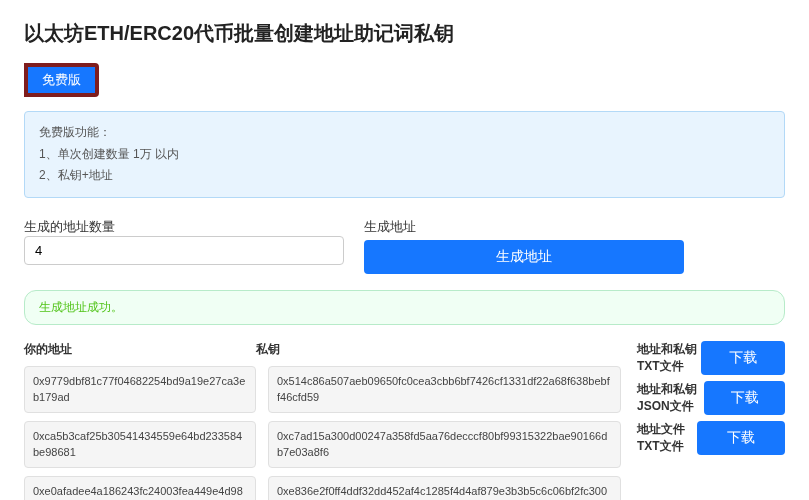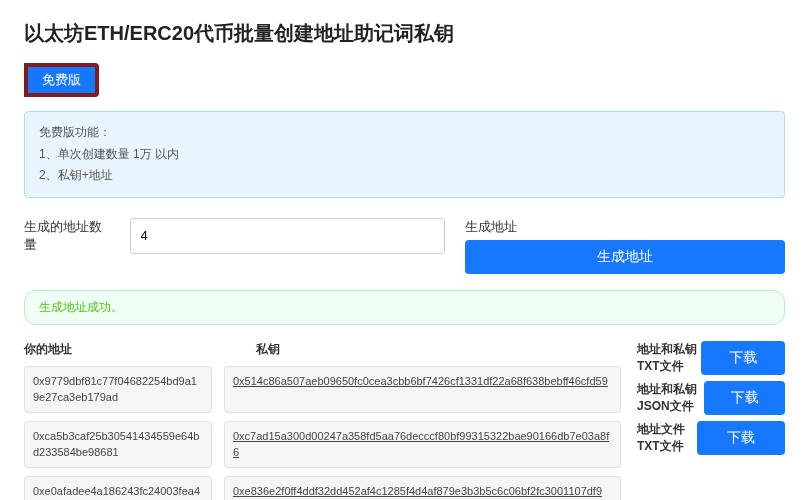--- a/index.html
+++ b/index.html
@@ -56,21 +56,22 @@
       line-height: 1.8;
     }
     .form-section {
       display: flex;
       gap: 20px;
       align-items: flex-start;
       margin-bottom: 16px;
     }
     .form-group {
       display: flex;
-      gap: 16px;
+      flex-direction: column;
+      gap: 0;
     }
     .form-group label {
       font-size: 13px;
       color: #333;
     }
     .form-group input {
       border: 1px solid #ccc;
       border-radius: 4px;
       padding: 6px 10px;
       font-size: 13px;
@@ -139,25 +140,24 @@
       background: #f5f5f5;
       border: 1px solid #e0e0e0;
       border-radius: 4px;
       padding: 6px 8px;
       font-size: 11px;
       color: #444;
       word-break: break-all;
       line-height: 1.5;
     }
     .cell-address {
-      width: 188px;
+      width: 232px;
     }
     .cell-key {
       flex: 1;
-      text-decoration: underline;
     }
     .download-panel {
       width: 148px;
       display: flex;
       flex-direction: column;
       gap: 6px;
     }
     .download-group {
       display: flex;
       flex-direction: row;

